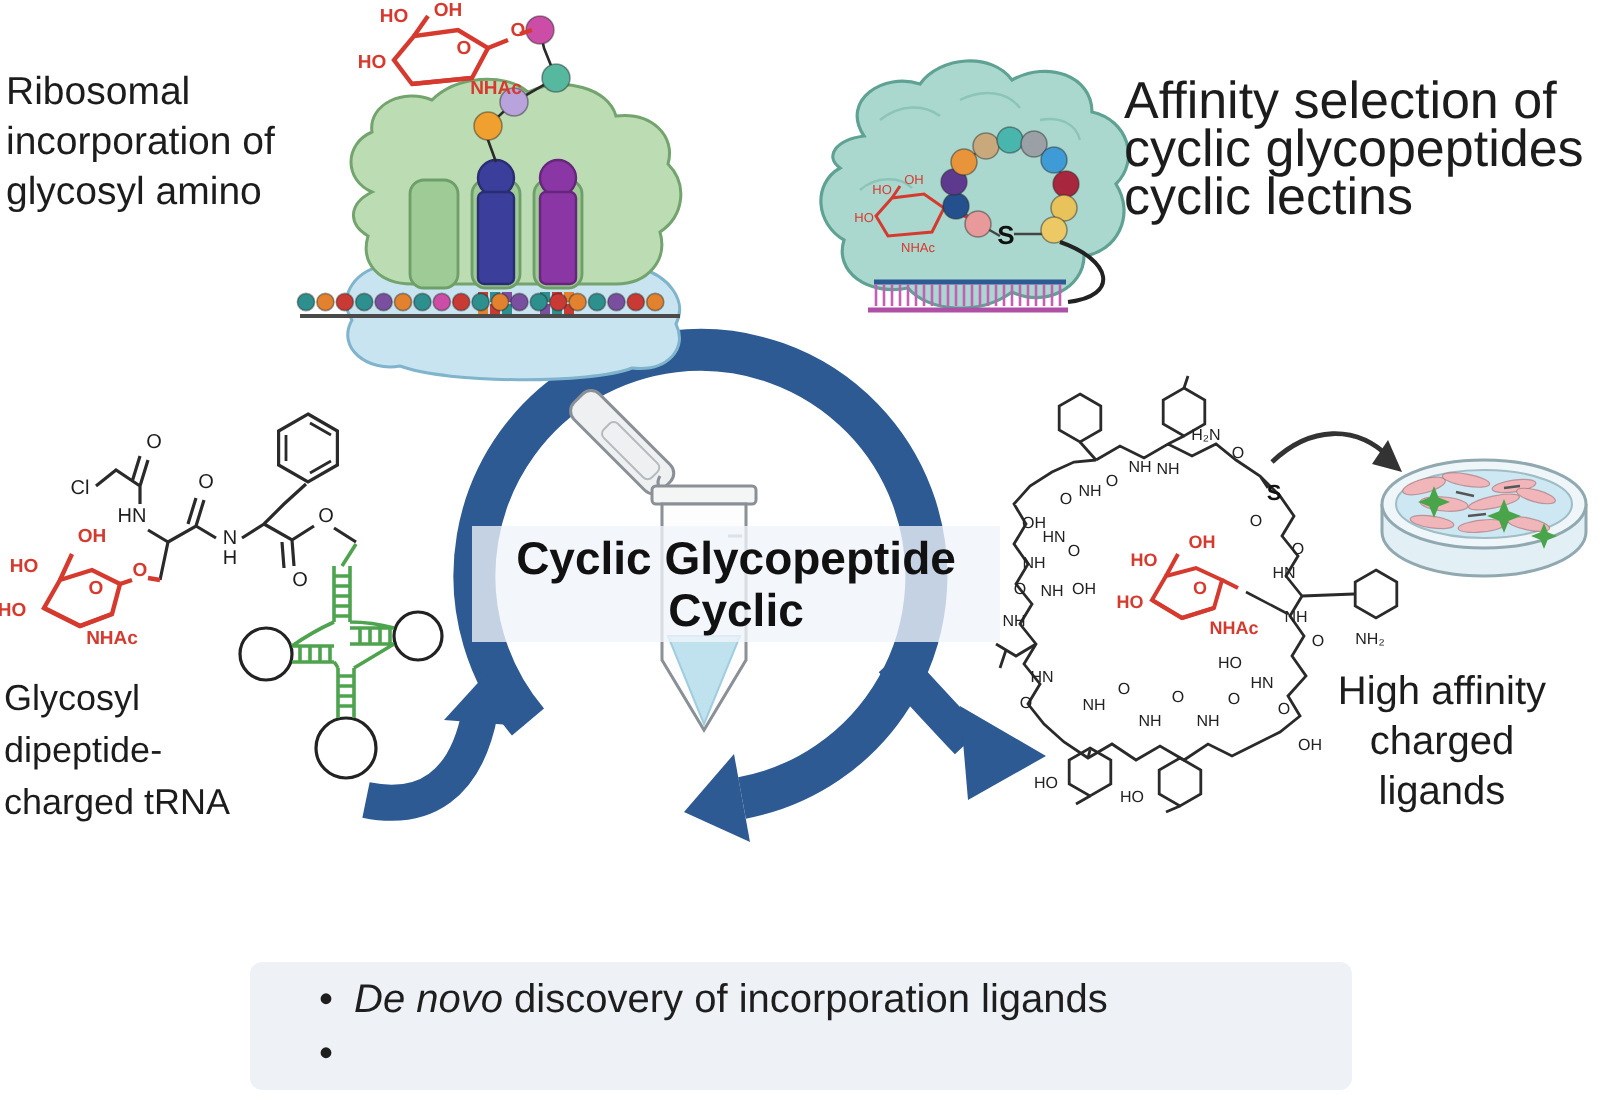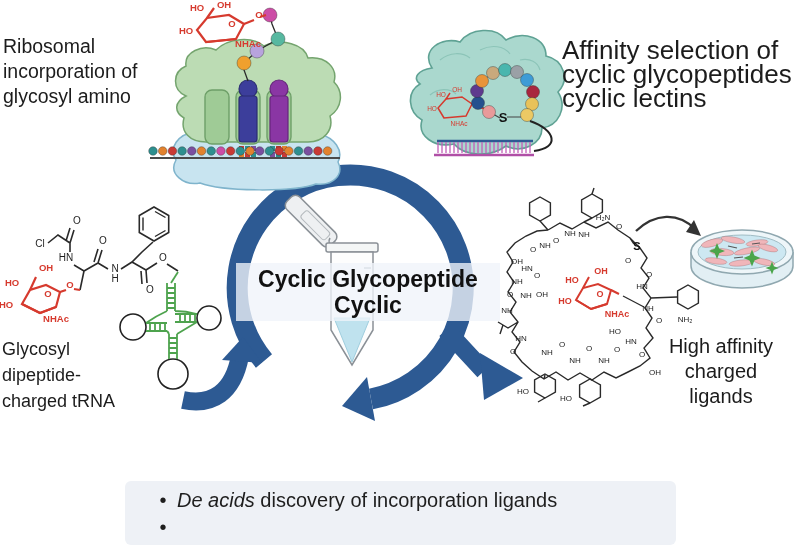--- a/index.html
+++ b/index.html
@@ -340,20 +340,20 @@
 
 <div id="txt-ligands" class="tblock">
   <div>High affinity</div>
   <div>charged</div>
   <div>ligands</div>
 </div>
 
 <div id="bottom-box" class="tblock">
   <div class="bullet-row">
     <span class="dot">•</span>
-    <span><i>De acids</i><span> discovery of incorporation ligands</span></span>
+    <span><i>De novo</i><span> discovery of incorporation ligands</span></span>
   </div>
   <div class="bullet-row">
     <span class="dot">•</span>
   </div>
 </div>
 
 </div>
 
 </body></html>

